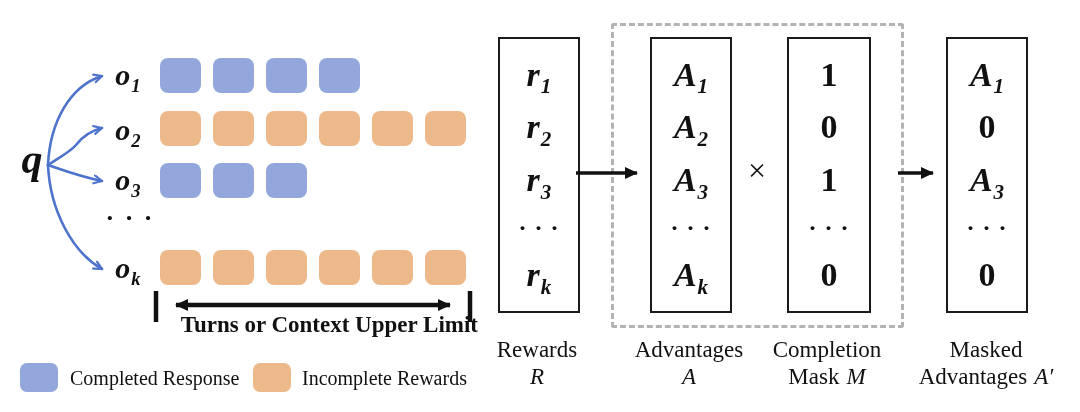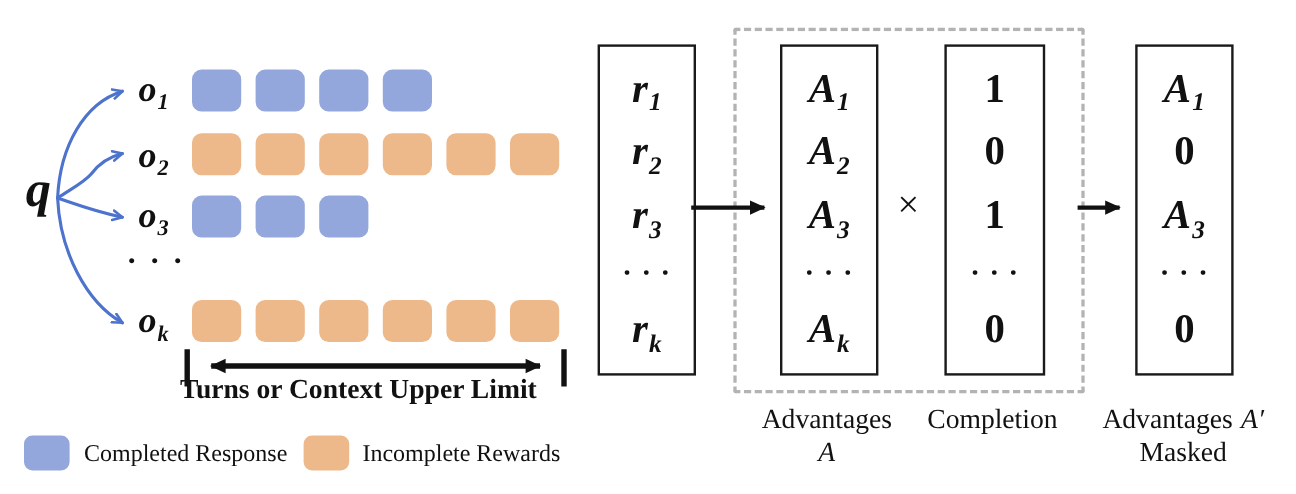--- a/index.html
+++ b/index.html
@@ -18,21 +18,21 @@
   
   .math{font-style:italic;font-weight:bold;}
   #query-label{left:10px;top:138px;width:44px;font-size:42px;text-align:center;line-height:1;}
   .row-label{left:102px;width:52px;height:36px;font-size:30px;text-align:center;line-height:36px;font-style:italic;}
   .row-label sub, .ventry sub{font-size:62%;line-height:0;margin-left:1px;}
   .squares-row{left:160px;display:flex;gap:12px;}
   .sq{width:41px;height:35px;border-radius:8px;}
   .sq.blue{background:var(--blue);}
   .sq.orange{background:var(--orange);}
   #left-ellipsis{left:104px;top:203px;width:52px;text-align:center;font-size:26px;font-weight:bold;letter-spacing:2px;}
-  #turns-label{left:150px;top:312px;width:328px;text-align:left;font-size:23px;font-weight:bold;white-space:nowrap;}
+  #turns-label{left:150px;top:312px;width:328px;text-align:right;font-size:23px;font-weight:bold;white-space:nowrap;}
   
   .legend-swatch{width:38px;height:29px;border-radius:7px;}
   .legend-label{font-size:20px;line-height:29px;white-space:nowrap;}
   
   .vbox{width:78px;height:272px;top:37px;border:2.5px solid #1a1a1a;background:#fff;
         display:flex;flex-direction:column;justify-content:space-evenly;align-items:center;}
   .ventry{font-size:34px;line-height:1;white-space:nowrap;}
   .ventry.math{font-style:italic;font-weight:bold;font-family:Liberation Serif, serif;}
   .ventry.num{font-weight:bold;}
   .ventry.dots{font-weight:bold;font-size:24px;letter-spacing:1px;}
@@ -147,25 +147,30 @@
 
   <div class="abs" id="multiply">×</div>
 
   <svg class="abs" style="left:575px;top:160px;" width="78" height="26">
     <line x1="1" y1="13" x2="62" y2="13" stroke="#111" stroke-width="3.6" marker-end="url(#blackhead)"></line>
   </svg>
   <svg class="abs" style="left:897px;top:160px;" width="52" height="26">
     <line x1="1" y1="13" x2="36" y2="13" stroke="#111" stroke-width="3.6" marker-end="url(#blackhead)"></line>
   </svg>
 
+  <div class="abs caption" style="left:457px;width:160px;">
+    <div>Rewards</div>
+    <div><span class="pref"></span><span class="sym">R</span></div>
+  </div>
   <div class="abs caption" style="left:609px;width:160px;">
     <div>Advantages</div>
     <div><span class="pref"></span><span class="sym">A</span></div>
   </div>
   <div class="abs caption" style="left:747px;width:160px;">
     <div>Completion</div>
+    <div><span class="pref">Mask</span><span class="sym">M</span></div>
   </div>
   <div class="abs caption" style="left:895px;width:182px;">
+    <div>Masked</div>
     <div><span class="pref">Advantages</span><span class="sym">A′</span></div>
-    <div>Masked</div>
   </div>
 
 </div>
 
 </body></html>

